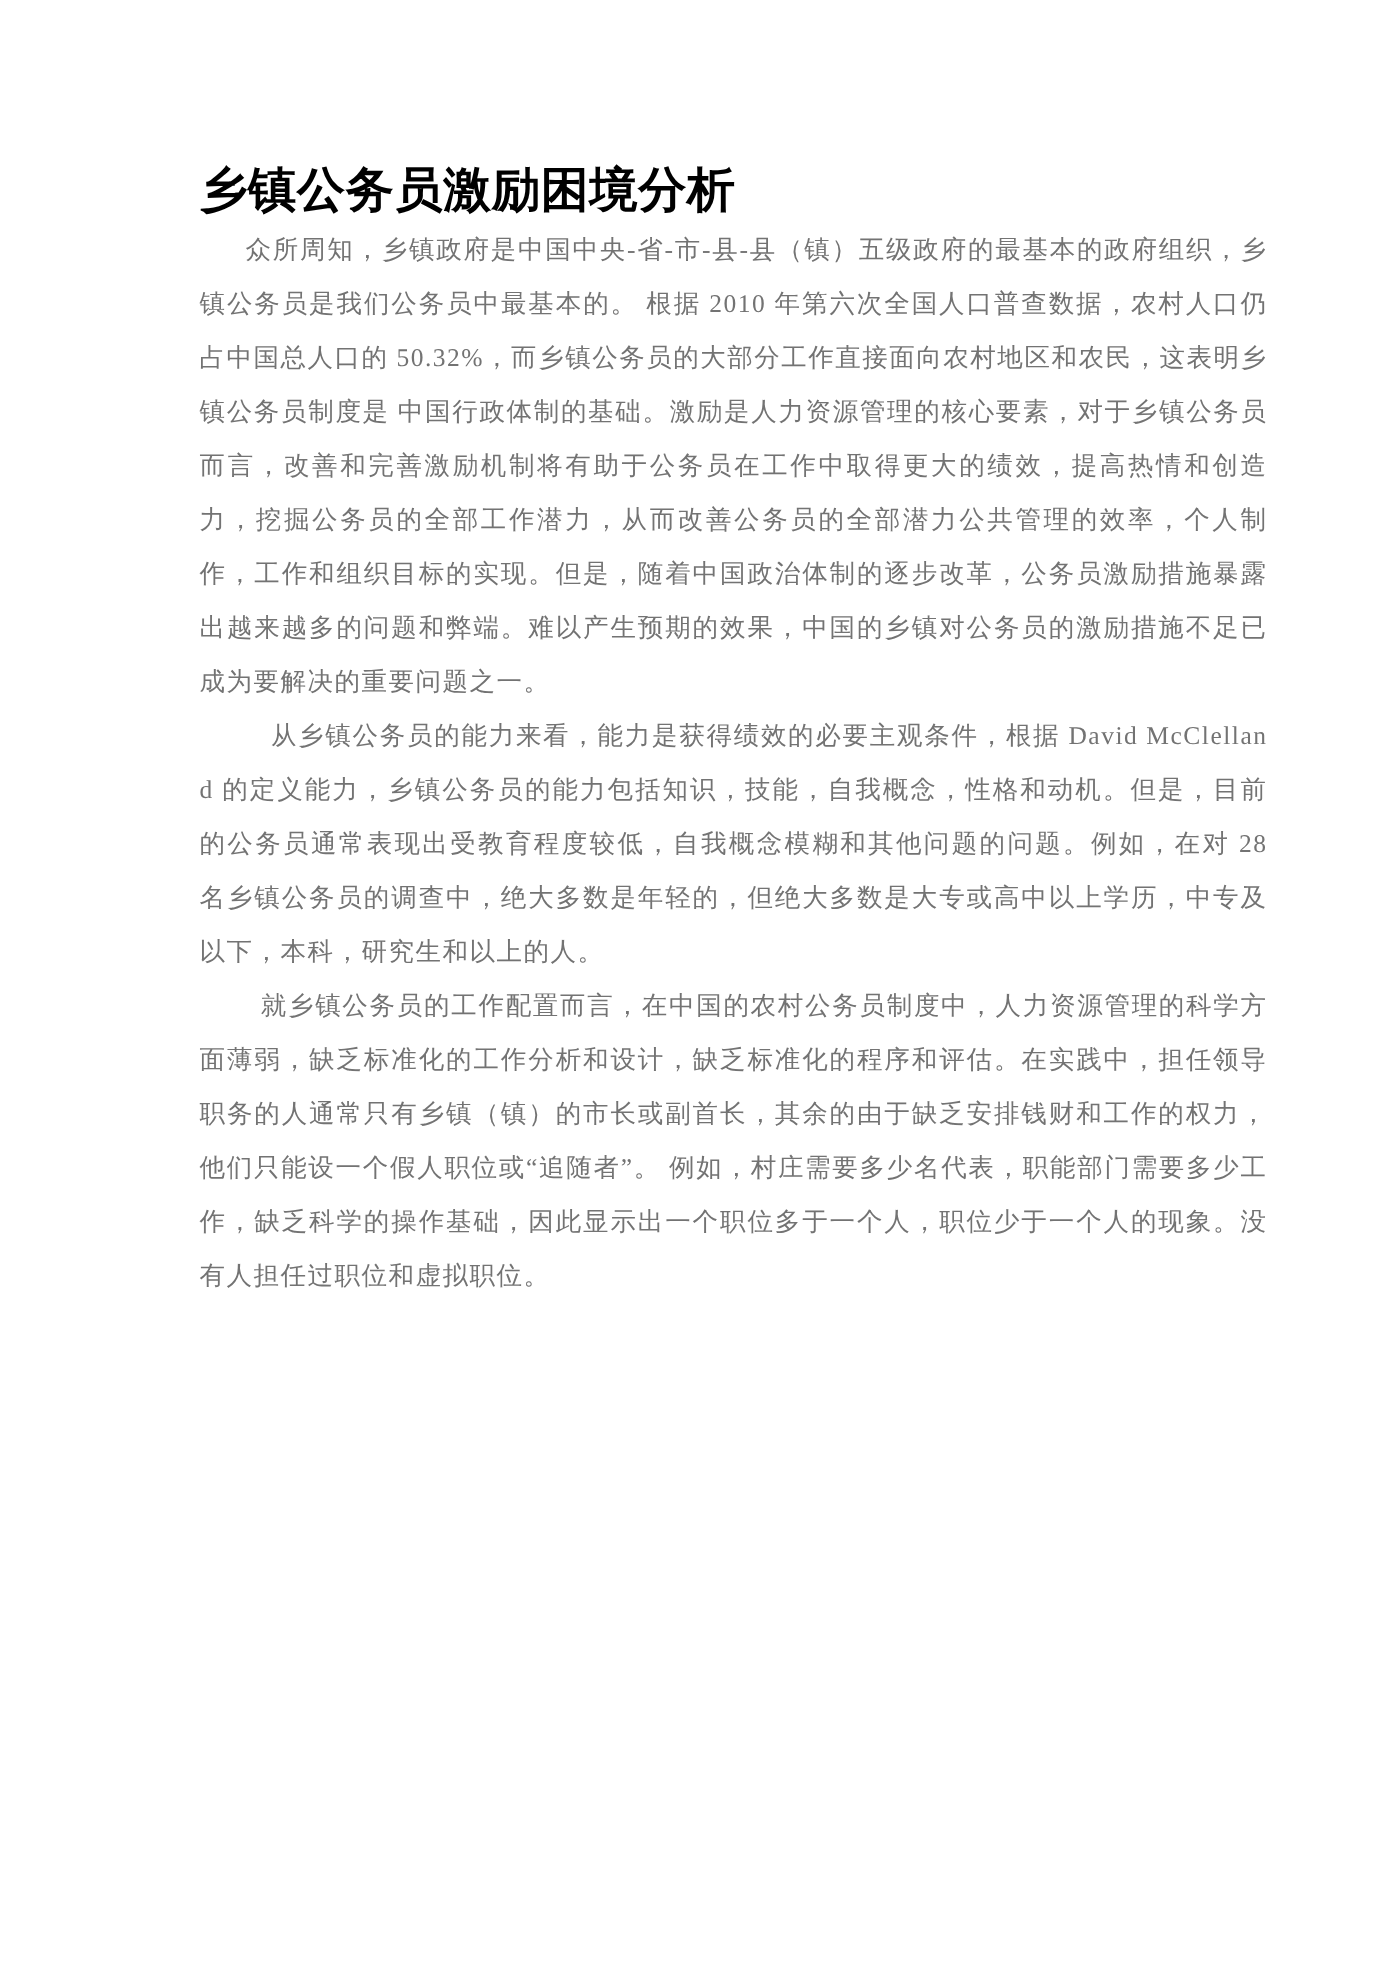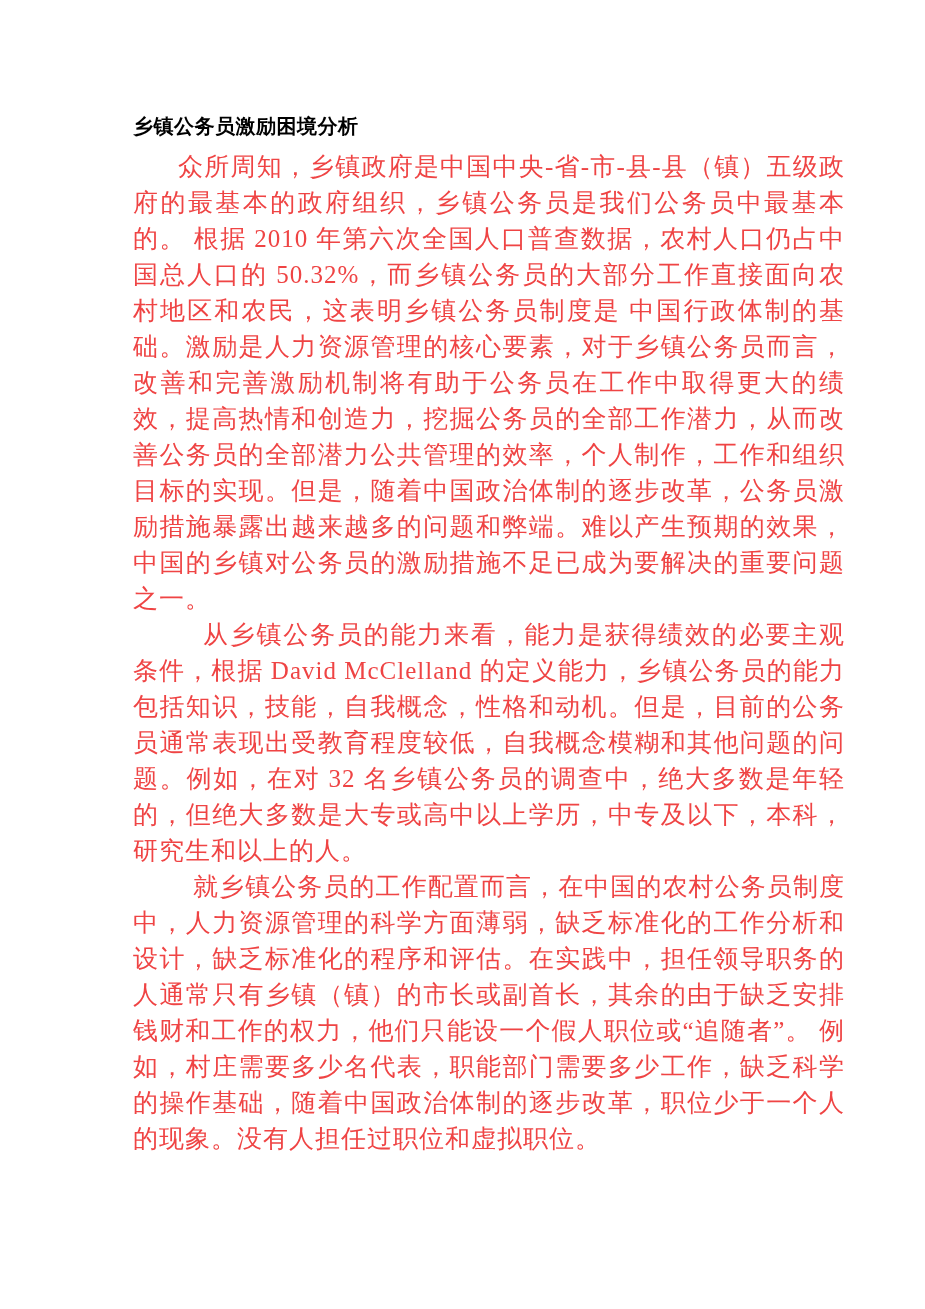--- a/index.html
+++ b/index.html
@@ -16,47 +16,47 @@
   }
   .page {
     box-sizing: border-box;
     width: 925px;
     height: 1309px;
     padding: 110px 80px 0 133px;
     background: #ffffff;
   }
   h1.doc-title {
     margin: 0 0 7px 0;
-    font-size: 20px;
+    font-size: 32px;
     line-height: 32px;
     font-weight: 700;
     letter-spacing: 0.5px;
     font-family: "Liberation Sans", "DejaVu Sans", sans-serif;
     color: #000000;
   }
   .body-text p {
     margin: 0;
-    font-size: 25px;
+    font-size: 17px;
     line-height: 36px;
     letter-spacing: 1px;
     text-align: justify;
     text-justify: inter-character;
     word-break: break-all;
-    color: #ef4444;
+    color: #737373;
   }
   .in-18 { text-indent: 1.8em; }
   .in-20 { text-indent: 2.0em; }
   .in-00 { text-indent: 0; }
   .in-24 { text-indent: 2.4em; }
   .in-28 { text-indent: 2.8em; }
 </style>
 </head>
 <body>
 
 <div class="page">
   <h1 class="doc-title">乡镇公务员激励困境分析</h1>
 
   <div class="body-text">
     <p class="in-18">众所周知，乡镇政府是中国中央-省-市-县-县（镇）五级政府的最基本的政府组织，乡镇公务员是我们公务员中最基本的。 根据 2010 年第六次全国人口普查数据，农村人口仍占中国总人口的 50.32%，而乡镇公务员的大部分工作直接面向农村地区和农民，这表明乡镇公务员制度是 中国行政体制的基础。激励是人力资源管理的核心要素，对于乡镇公务员而言，改善和完善激励机制将有助于公务员在工作中取得更大的绩效，提高热情和创造力，挖掘公务员的全部工作潜力，从而改善公务员的全部潜力公共管理的效率，个人制作，工作和组织目标的实现。但是，随着中国政治体制的逐步改革，公务员激励措施暴露出越来越多的问题和弊端。难以产生预期的效果，中国的乡镇对公务员的激励措施不足已成为要解决的重要问题之一。</p>
-    <p class="in-28">从乡镇公务员的能力来看，能力是获得绩效的必要主观条件，根据 David McClelland 的定义能力，乡镇公务员的能力包括知识，技能，自我概念，性格和动机。但是，目前的公务员通常表现出受教育程度较低，自我概念模糊和其他问题的问题。例如，在对 32 名乡镇公务员的调查中，绝大多数是年轻的，但绝大多数是大专或高中以上学历，中专及以下，本科，研究生和以上的人。</p>
-    <p class="in-24">就乡镇公务员的工作配置而言，在中国的农村公务员制度中，人力资源管理的科学方面薄弱，缺乏标准化的工作分析和设计，缺乏标准化的程序和评估。在实践中，担任领导职务的人通常只有乡镇（镇）的市长或副首长，其余的由于缺乏安排钱财和工作的权力，他们只能设一个假人职位或“追随者”。 例如，村庄需要多少名代表，职能部门需要多少工作，缺乏科学的操作基础，随着中国政治体制的逐步改革，职位少于一个人的现象。没有人担任过职位和虚拟职位。</p>
+    <p class="in-28">从乡镇公务员的能力来看，能力是获得绩效的必要主观条件，根据 David McClelland 的定义能力，乡镇公务员的能力包括知识，技能，自我概念，性格和动机。但是，目前的公务员通常表现出受教育程度较低，自我概念模糊和其他问题的问题。例如，在对 28 名乡镇公务员的调查中，绝大多数是年轻的，但绝大多数是大专或高中以上学历，中专及以下，本科，研究生和以上的人。</p>
+    <p class="in-24">就乡镇公务员的工作配置而言，在中国的农村公务员制度中，人力资源管理的科学方面薄弱，缺乏标准化的工作分析和设计，缺乏标准化的程序和评估。在实践中，担任领导职务的人通常只有乡镇（镇）的市长或副首长，其余的由于缺乏安排钱财和工作的权力，他们只能设一个假人职位或“追随者”。 例如，村庄需要多少名代表，职能部门需要多少工作，缺乏科学的操作基础，因此显示出一个职位多于一个人，职位少于一个人的现象。没有人担任过职位和虚拟职位。</p>
   </div>
 </div>
 
 </body></html>

